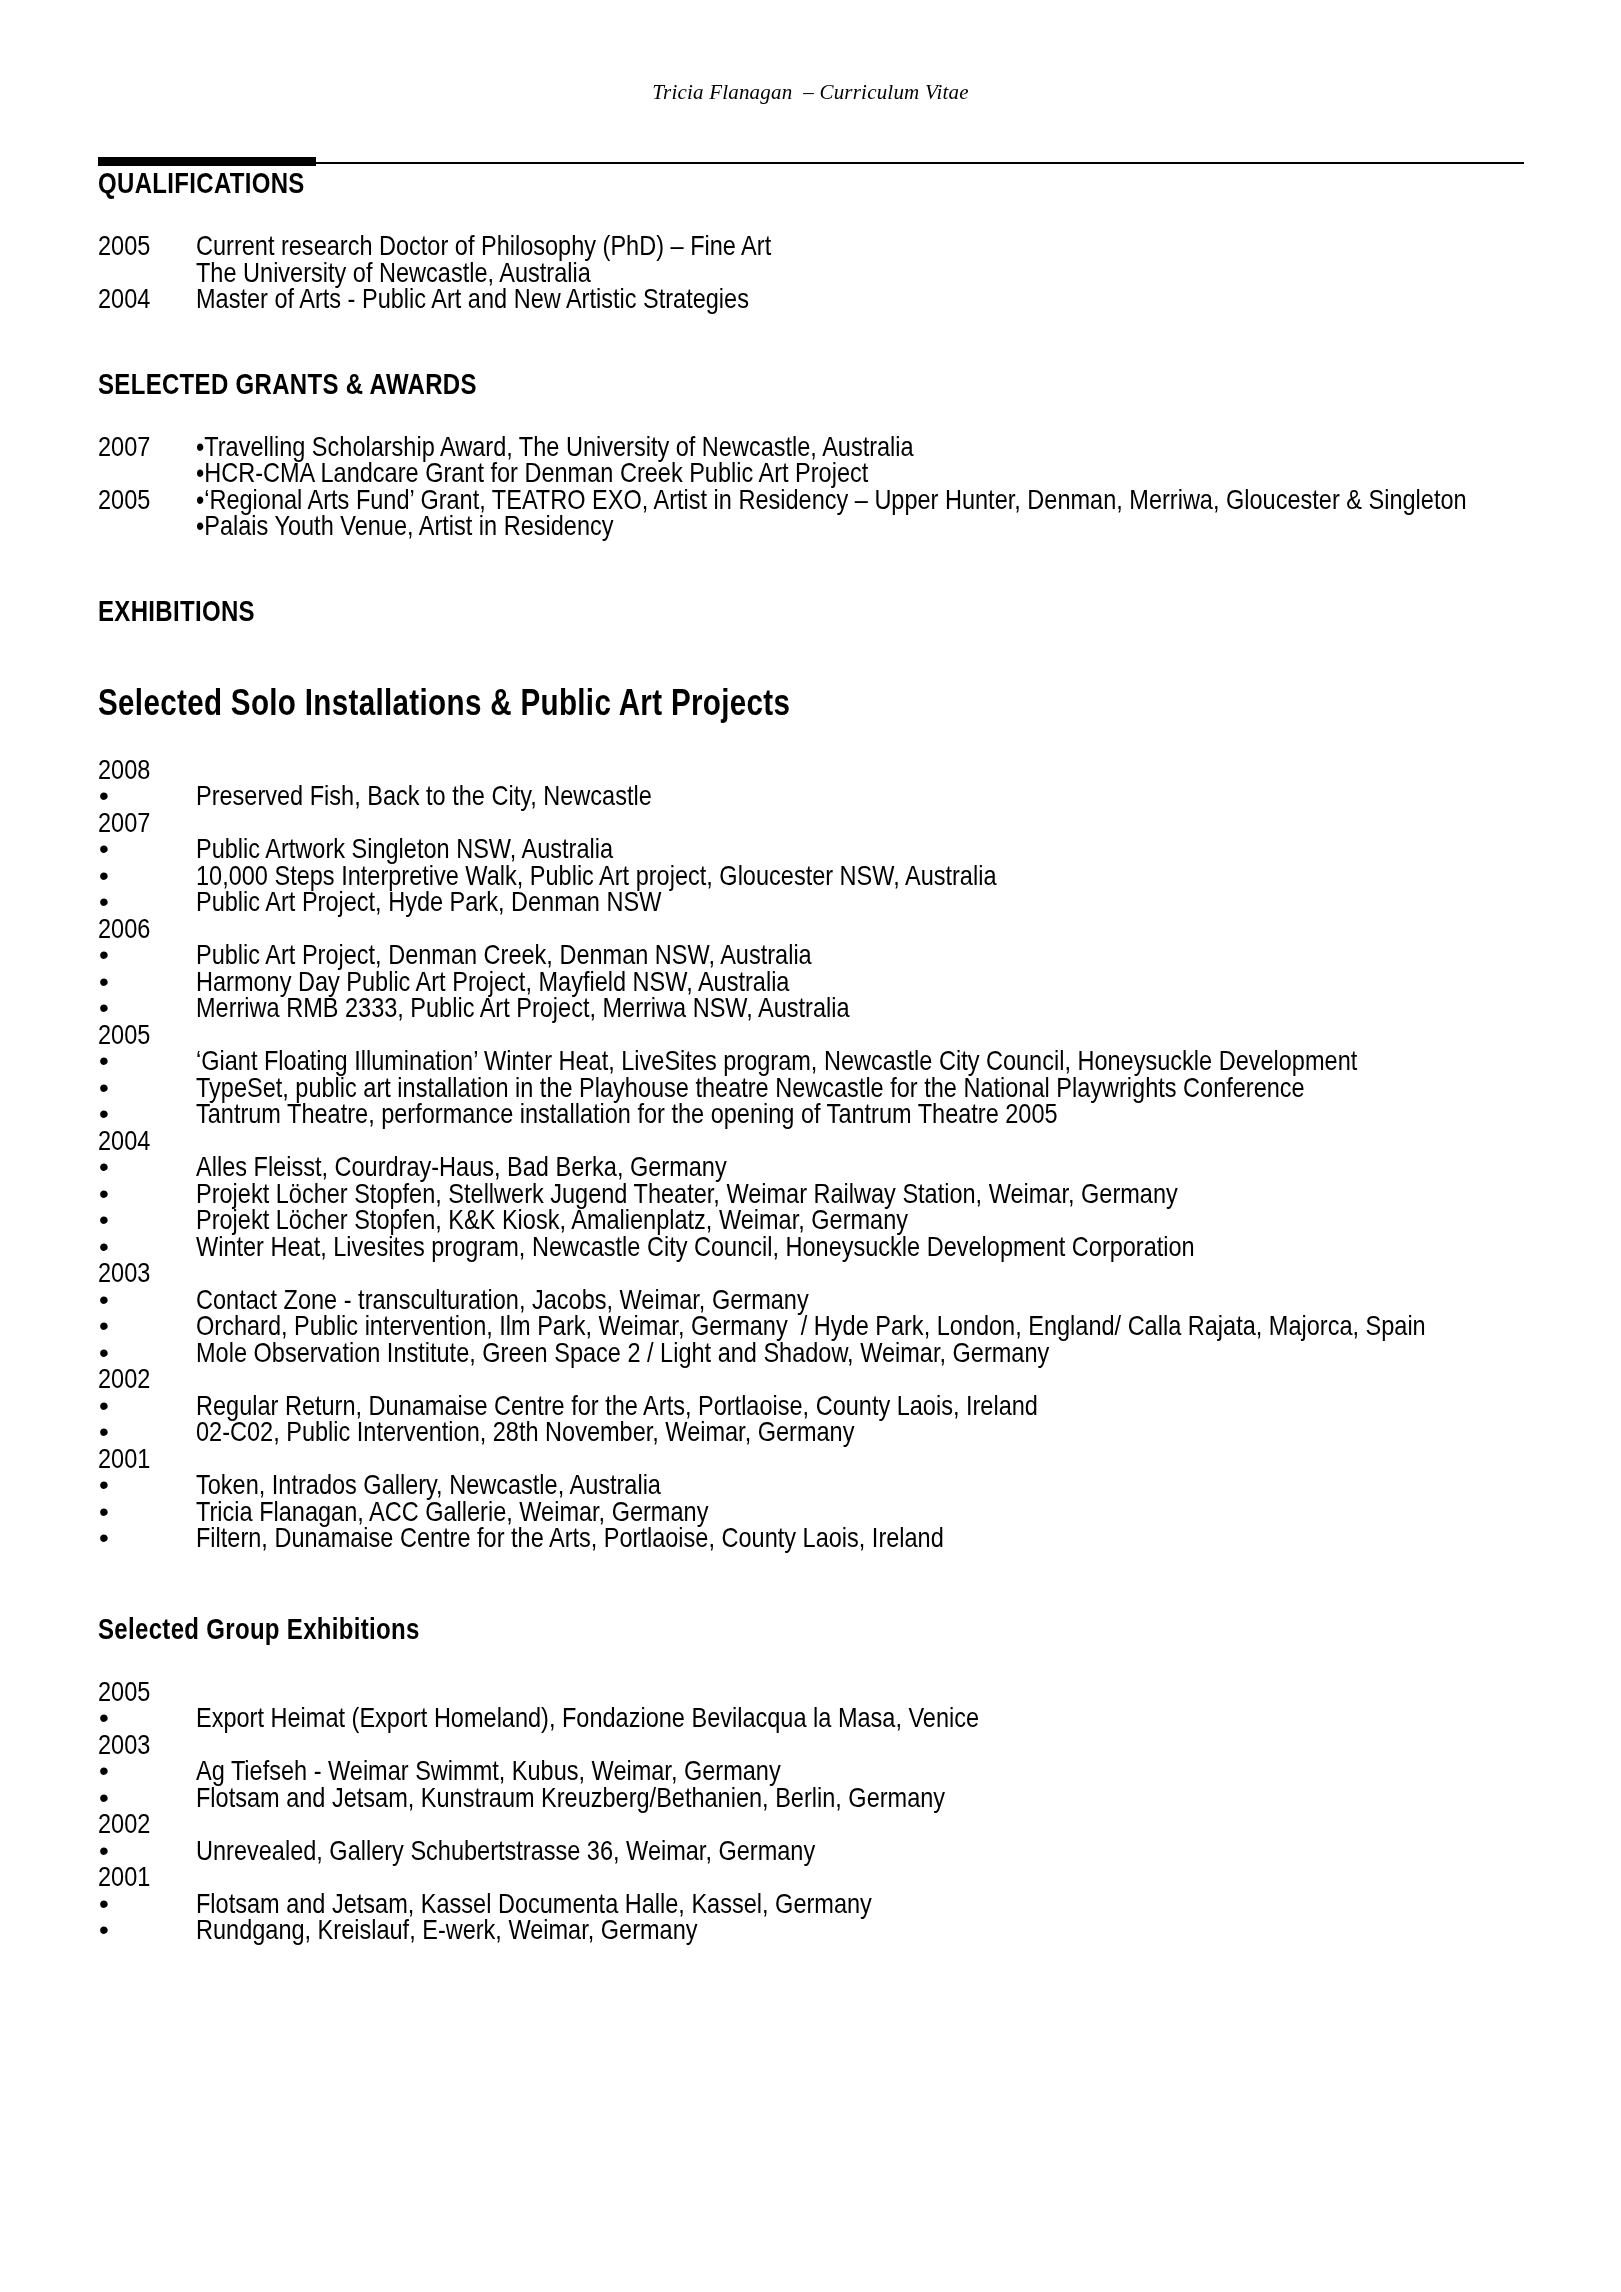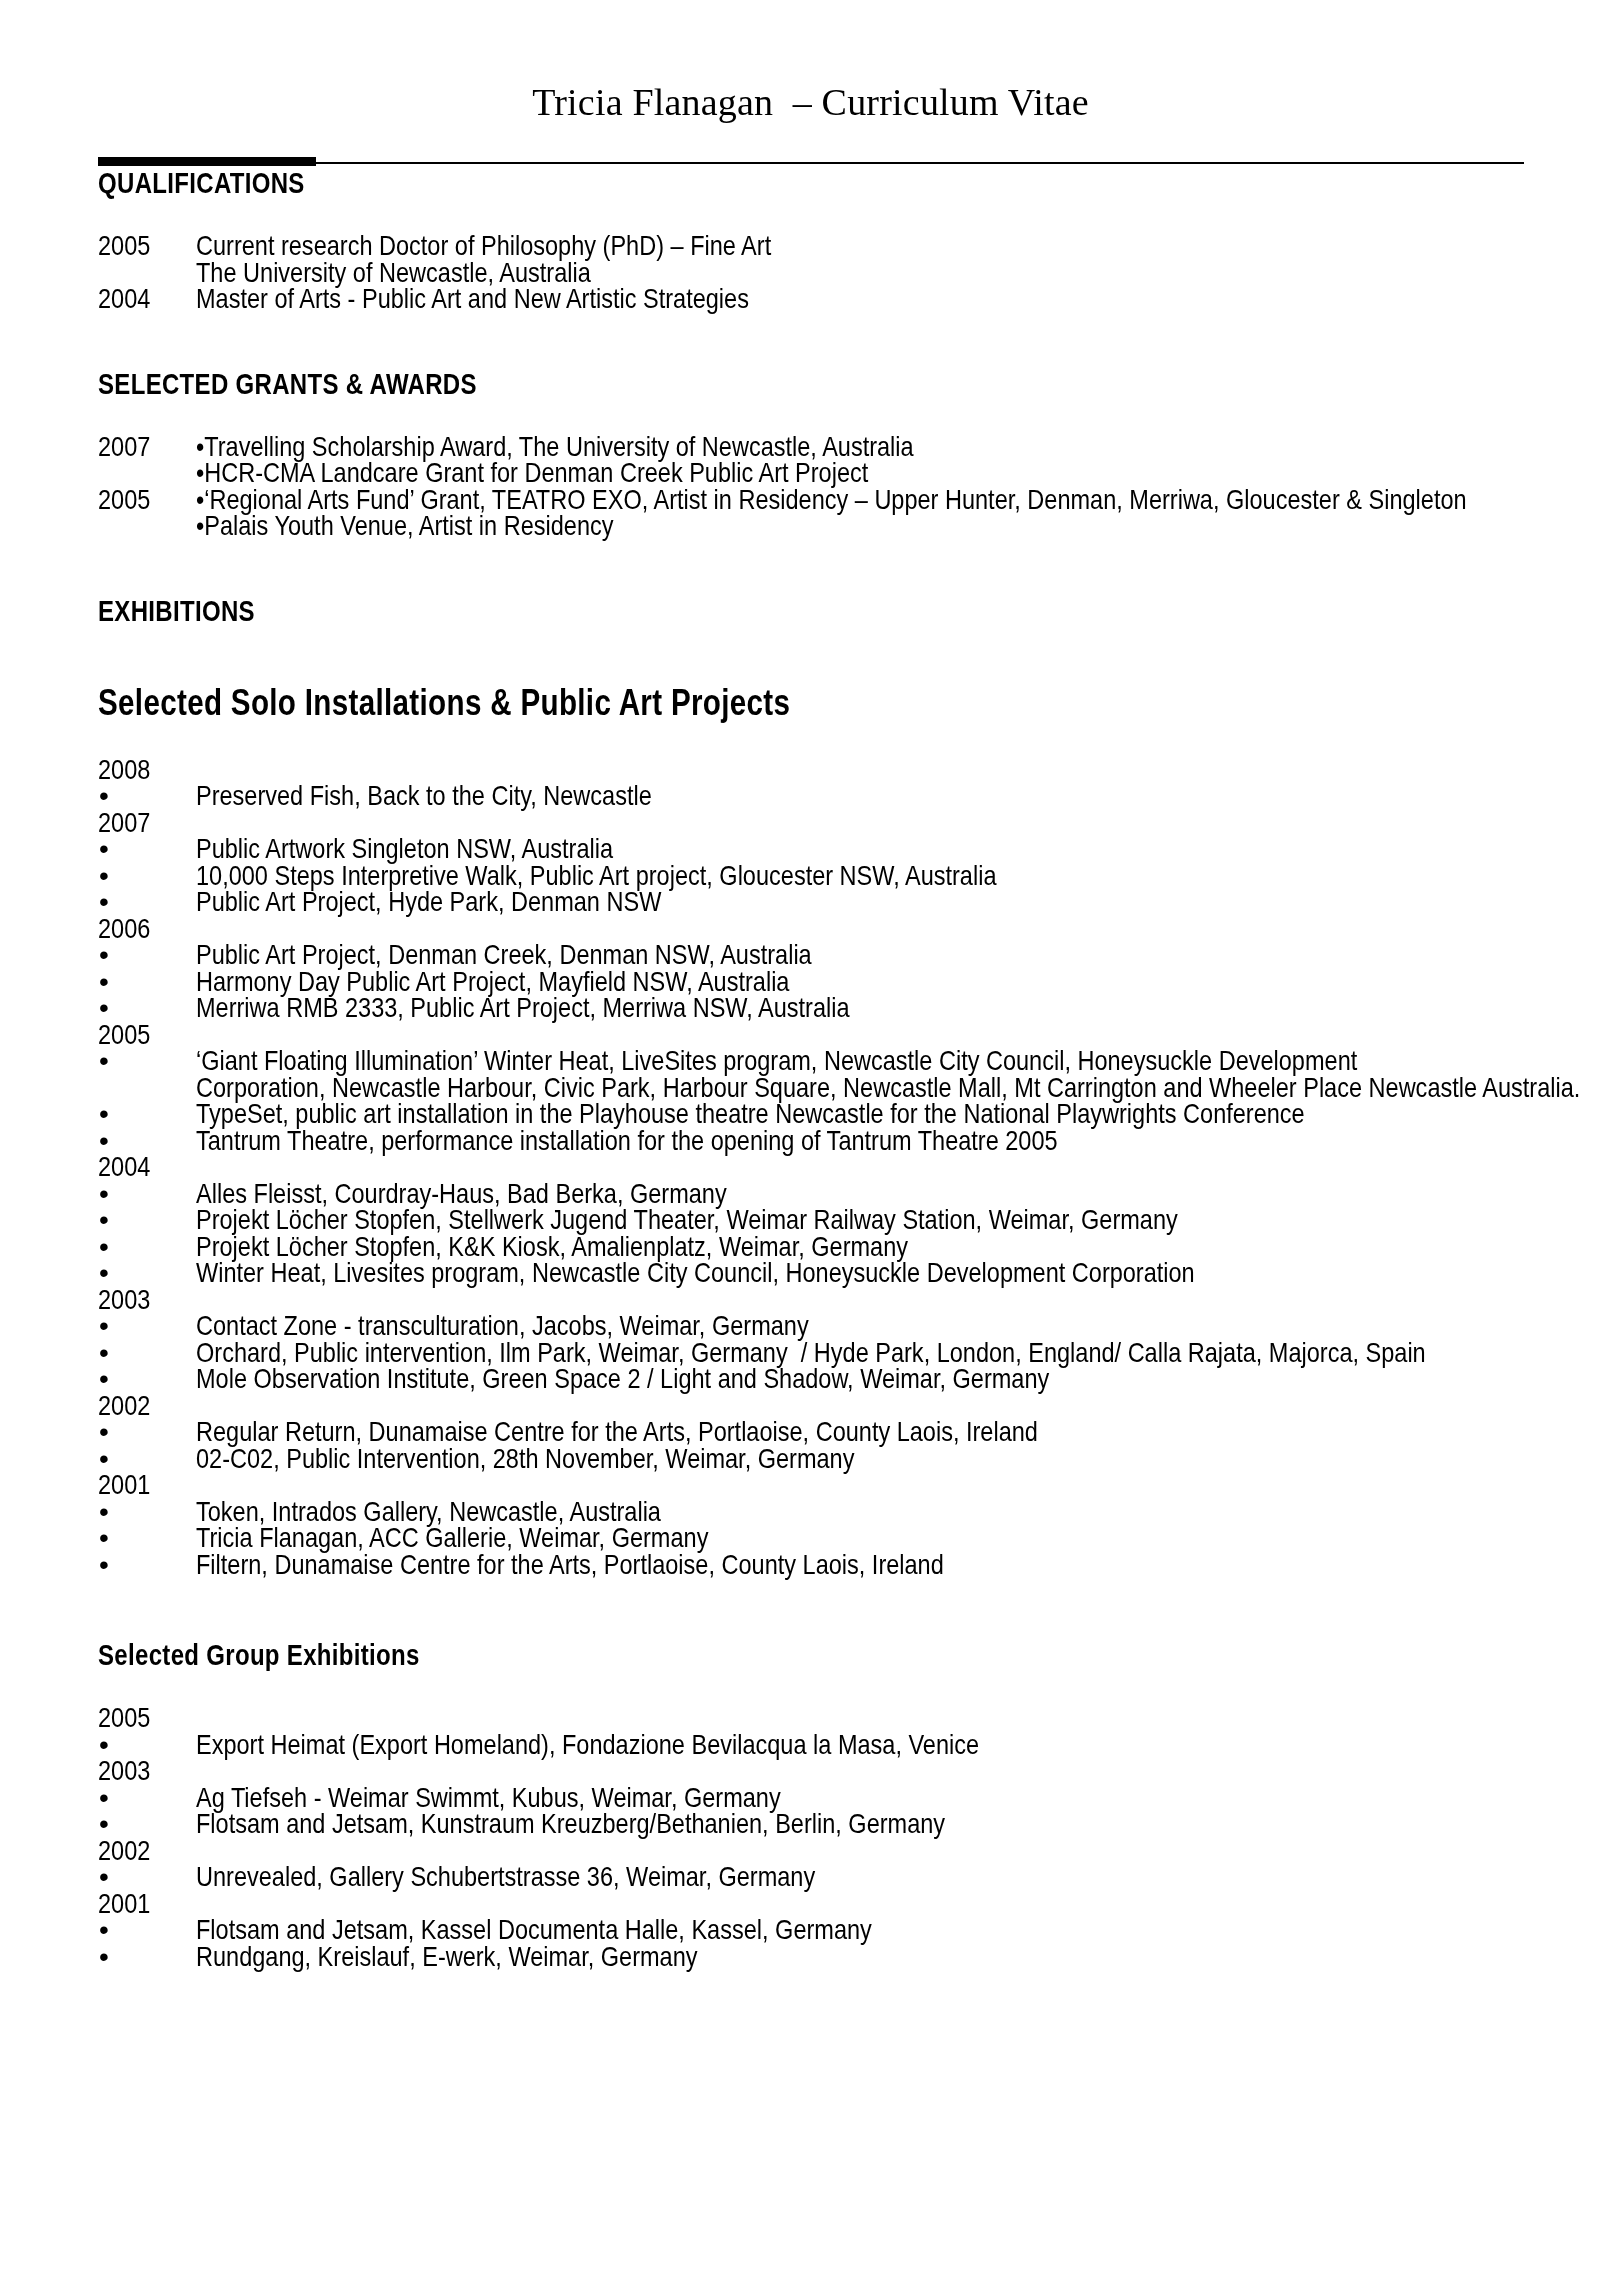--- a/index.html
+++ b/index.html
@@ -25,21 +25,22 @@
   
   .doc-header {
     position: absolute;
     top: 80px;
     left: 0;
     width: 1621px;
     text-align: center;
   }
   .doc-title {
     font-family: "Liberation Serif", "DejaVu Serif", serif;
-    font-size: 38px;
+    font-style: italic;
+    font-size: 21px;
     letter-spacing: 0.2px;
     color: #000;
     white-space: pre;
   }
 
   
   .header-rule {
     position: absolute;
     top: 157px;
     left: 98px;
@@ -183,21 +184,20 @@
         <div class="row"><span class="year">2007</span></div>
         <div class="row"><span class="bullet-col">•</span><span class="text">Public Artwork Singleton NSW, Australia</span></div>
         <div class="row"><span class="bullet-col">•</span><span class="text">10,000 Steps Interpretive Walk, Public Art project, Gloucester NSW, Australia</span></div>
         <div class="row"><span class="bullet-col">•</span><span class="text">Public Art Project, Hyde Park, Denman NSW</span></div>
         <div class="row"><span class="year">2006</span></div>
         <div class="row"><span class="bullet-col">•</span><span class="text">Public Art Project, Denman Creek, Denman NSW, Australia</span></div>
         <div class="row"><span class="bullet-col">•</span><span class="text">Harmony Day Public Art Project, Mayfield NSW, Australia</span></div>
         <div class="row"><span class="bullet-col">•</span><span class="text">Merriwa RMB 2333, Public Art Project, Merriwa NSW, Australia</span></div>
         <div class="row"><span class="year">2005</span></div>
         <div class="row"><span class="bullet-col">•</span><span class="text">‘Giant Floating Illumination’ Winter Heat, LiveSites program, Newcastle City Council, Honeysuckle Development</span></div>
-        <div class="row"><span class="text">Corporation, Newcastle Harbour, Civic Park, Harbour Square, Newcastle Mall, Mt Carrington and Wheeler Place Newcastle Australia.</span></div>
         <div class="row"><span class="bullet-col">•</span><span class="text">TypeSet, public art installation in the Playhouse theatre Newcastle for the National Playwrights Conference</span></div>
         <div class="row"><span class="bullet-col">•</span><span class="text">Tantrum Theatre, performance installation for the opening of Tantrum Theatre 2005</span></div>
         <div class="row"><span class="year">2004</span></div>
         <div class="row"><span class="bullet-col">•</span><span class="text">Alles Fleisst, Courdray-Haus, Bad Berka, Germany</span></div>
         <div class="row"><span class="bullet-col">•</span><span class="text">Projekt Löcher Stopfen, Stellwerk Jugend Theater, Weimar Railway Station, Weimar, Germany</span></div>
         <div class="row"><span class="bullet-col">•</span><span class="text">Projekt Löcher Stopfen, K&amp;K Kiosk, Amalienplatz, Weimar, Germany</span></div>
         <div class="row"><span class="bullet-col">•</span><span class="text">Winter Heat, Livesites program, Newcastle City Council, Honeysuckle Development Corporation</span></div>
         <div class="row"><span class="year">2003</span></div>
         <div class="row"><span class="bullet-col">•</span><span class="text">Contact Zone - transculturation, Jacobs, Weimar, Germany</span></div>
         <div class="row"><span class="bullet-col">•</span><span class="text">Orchard, Public intervention, Ilm Park, Weimar, Germany  / Hyde Park, London, England/ Calla Rajata, Majorca, Spain</span></div>

